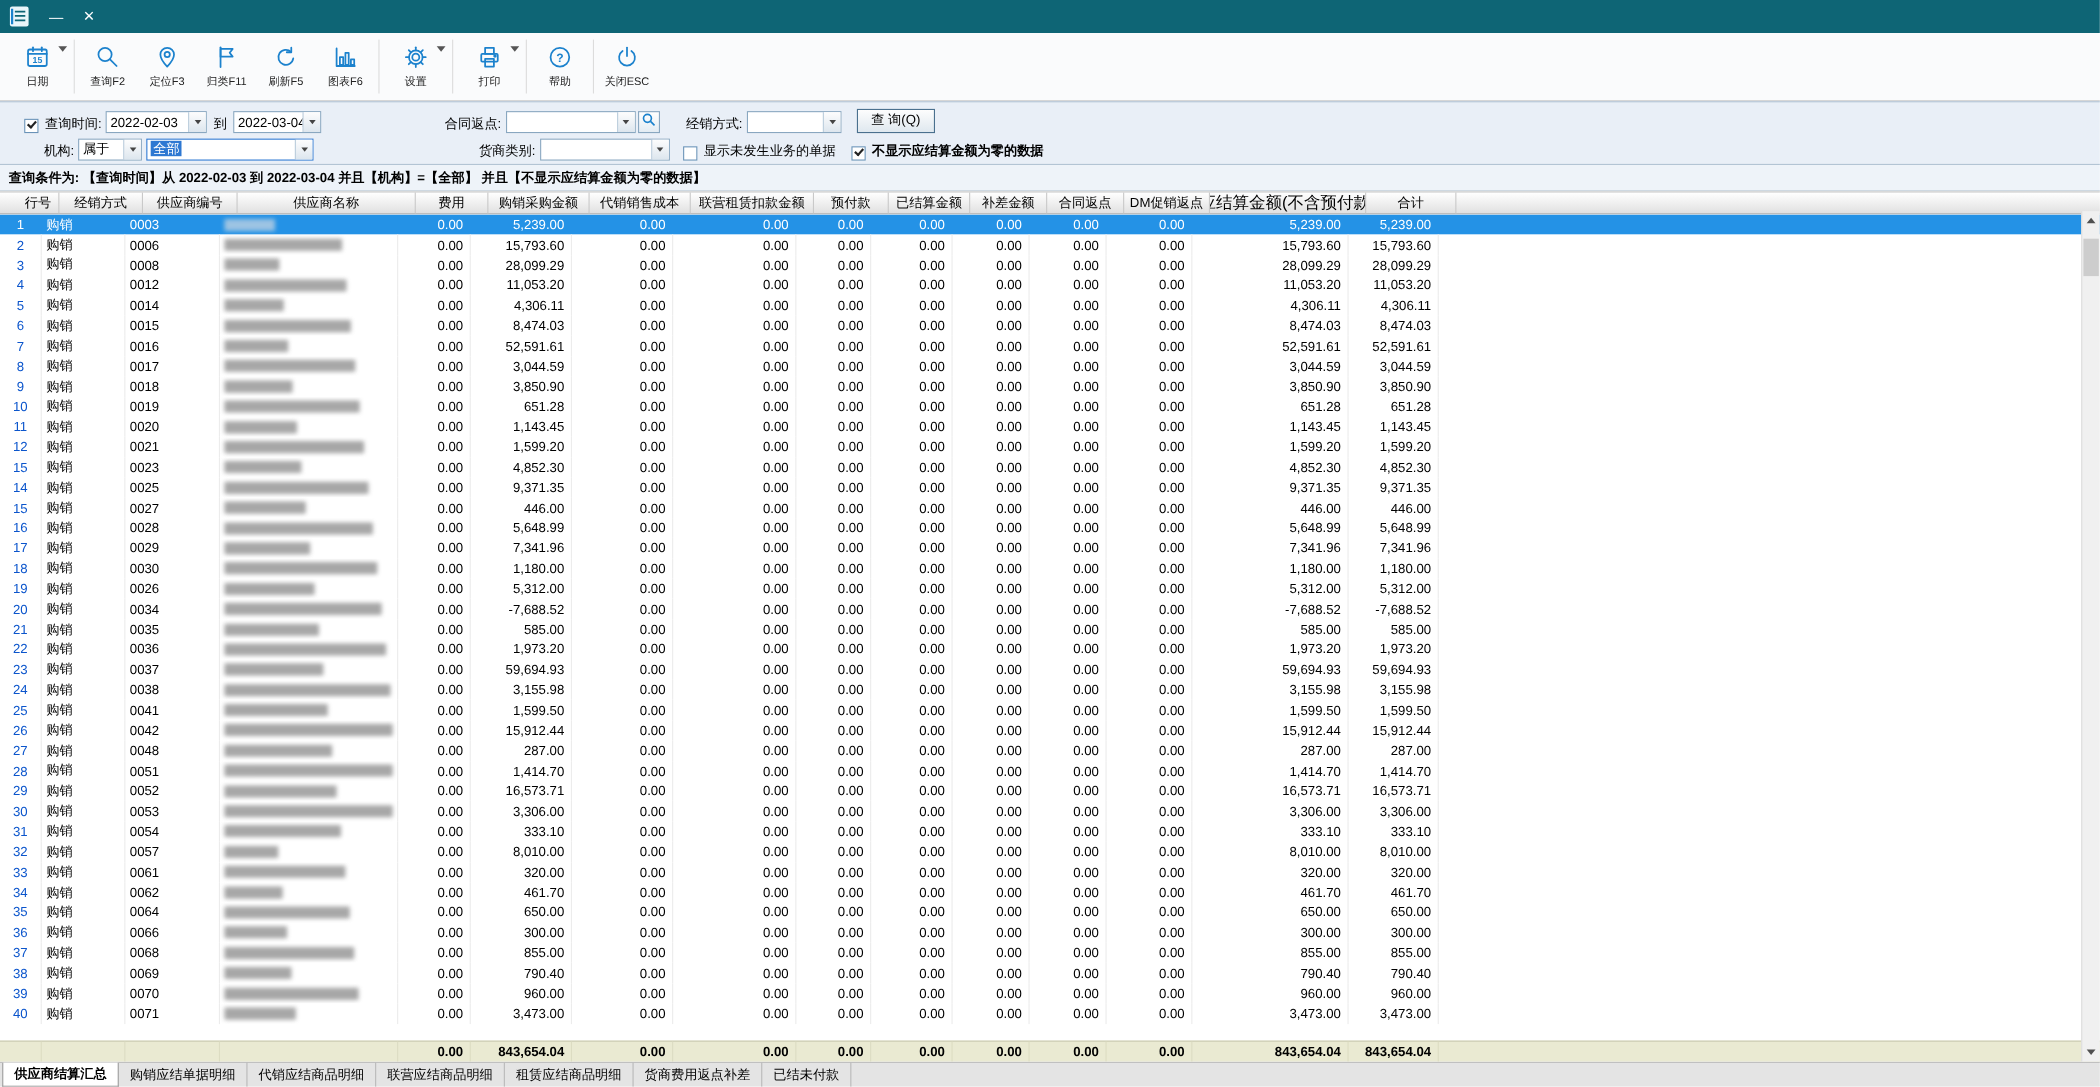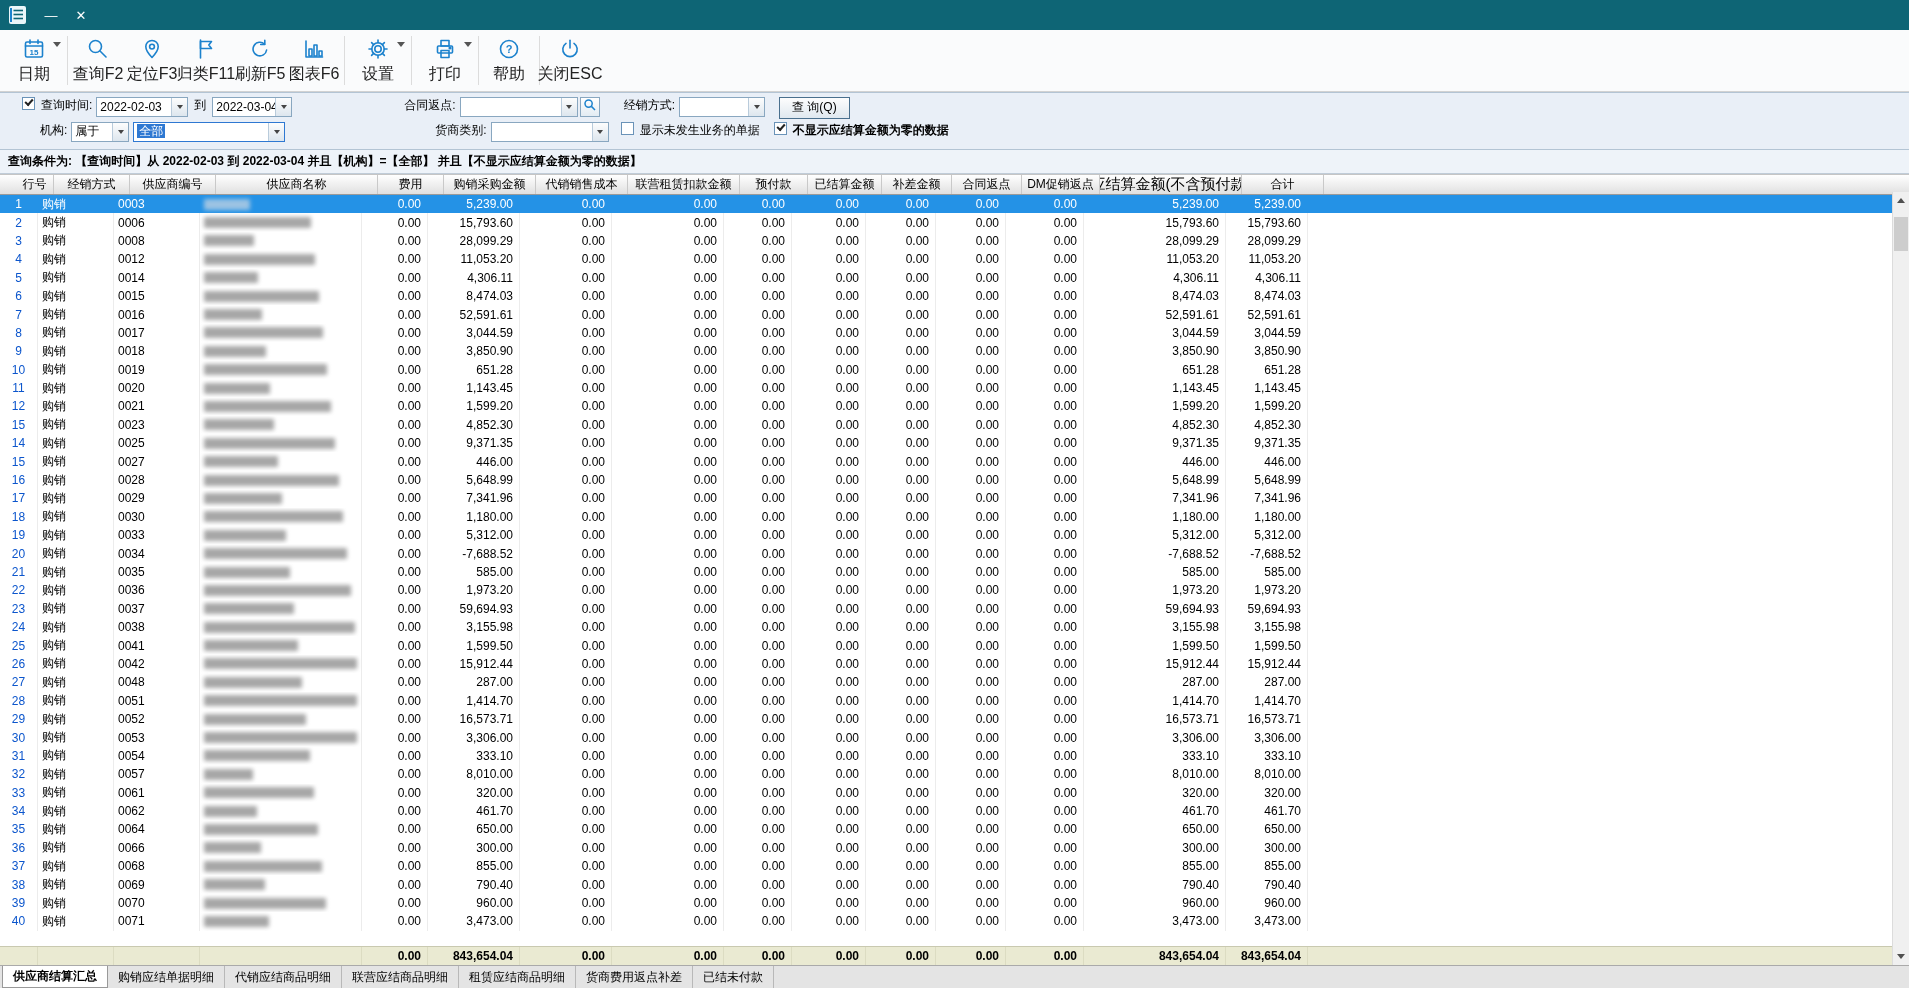--- a/index.html
+++ b/index.html
@@ -23,32 +23,32 @@
   
   .toolbar {
     height:62px; flex:0 0 62px; background:#fafbfc; border-bottom:1px solid #d2d2d2;
     display:flex; align-items:stretch; padding:2px 4px;
   }
   .tb-item { width:54px; display:flex; flex-direction:column; align-items:center;
              justify-content:center; gap:3px; position:relative; cursor:pointer; }
   .tb-item.w { width:60px; }
   .tb-icon svg { display:block; stroke:#1c82cd; fill:none; stroke-width:1.6;
                  stroke-linecap:round; stroke-linejoin:round; }
-  .tb-label { font-size:16px; color:#222; white-space:nowrap; }
+  .tb-label { font-size:10px; color:#222; white-space:nowrap; }
   .tb-caret { position:absolute; right:3px; top:10px; width:0; height:0;
               border-left:4px solid transparent; border-right:4px solid transparent;
               border-top:5px solid #555; }
   .tb-sep { width:1px; background:#dcdcdc; margin:4px 3px; }
 
   
   .filter-panel {
     flex:0 0 58px; background:#e9eff7; border:1px solid #b3c4d4; border-left:none; border-right:none;
     padding:3px 6px; display:flex; flex-direction:column; justify-content:space-around;
   }
-  .f-row { display:flex; align-items:flex-start; height:24px;padding-left:16px; }
+  .f-row { display:flex; align-items:flex-end; height:24px;padding-left:16px; }
   .f-label { margin:0 4px 0 6px; white-space:nowrap; }
   .checkbox { width:13px; height:13px; background:#fff; border:1px solid #6a93b8;
               position:relative; flex:0 0 13px; cursor:pointer; }
   .checkbox.checked::after {
     content:""; position:absolute; left:2px; top:1px; width:6px; height:3px;
     border-left:2px solid #222; border-bottom:2px solid #222; transform:rotate(-48deg);
   }
   .combo { height:20px; background:#fff; border:1px solid #89a7c0; display:flex;
            align-items:center; cursor:pointer; }
   .combo-text { flex:1; padding:0 3px; white-space:nowrap; overflow:hidden; }
@@ -712,21 +712,21 @@
         <div class="cell c10 num">0.00</div>
         <div class="cell c11 num">0.00</div>
         <div class="cell c12 num">0.00</div>
         <div class="cell c13 num">1,180.00</div>
         <div class="cell c14 num">1,180.00</div>
         <div class="cell filler"></div>
       </div>
       <div class="grid-row">
         <div class="cell c0">19</div>
         <div class="cell c1">购销</div>
-        <div class="cell c2">0033</div>
+        <div class="cell c2">0026</div>
         <div class="cell c3">
           <span class="redact" style="width: 82px;"></span>
         </div>
         <div class="cell c4 num">0.00</div>
         <div class="cell c5 num">5,312.00</div>
         <div class="cell c6 num">0.00</div>
         <div class="cell c7 num">0.00</div>
         <div class="cell c8 num">0.00</div>
         <div class="cell c9 num">0.00</div>
         <div class="cell c10 num">0.00</div>

